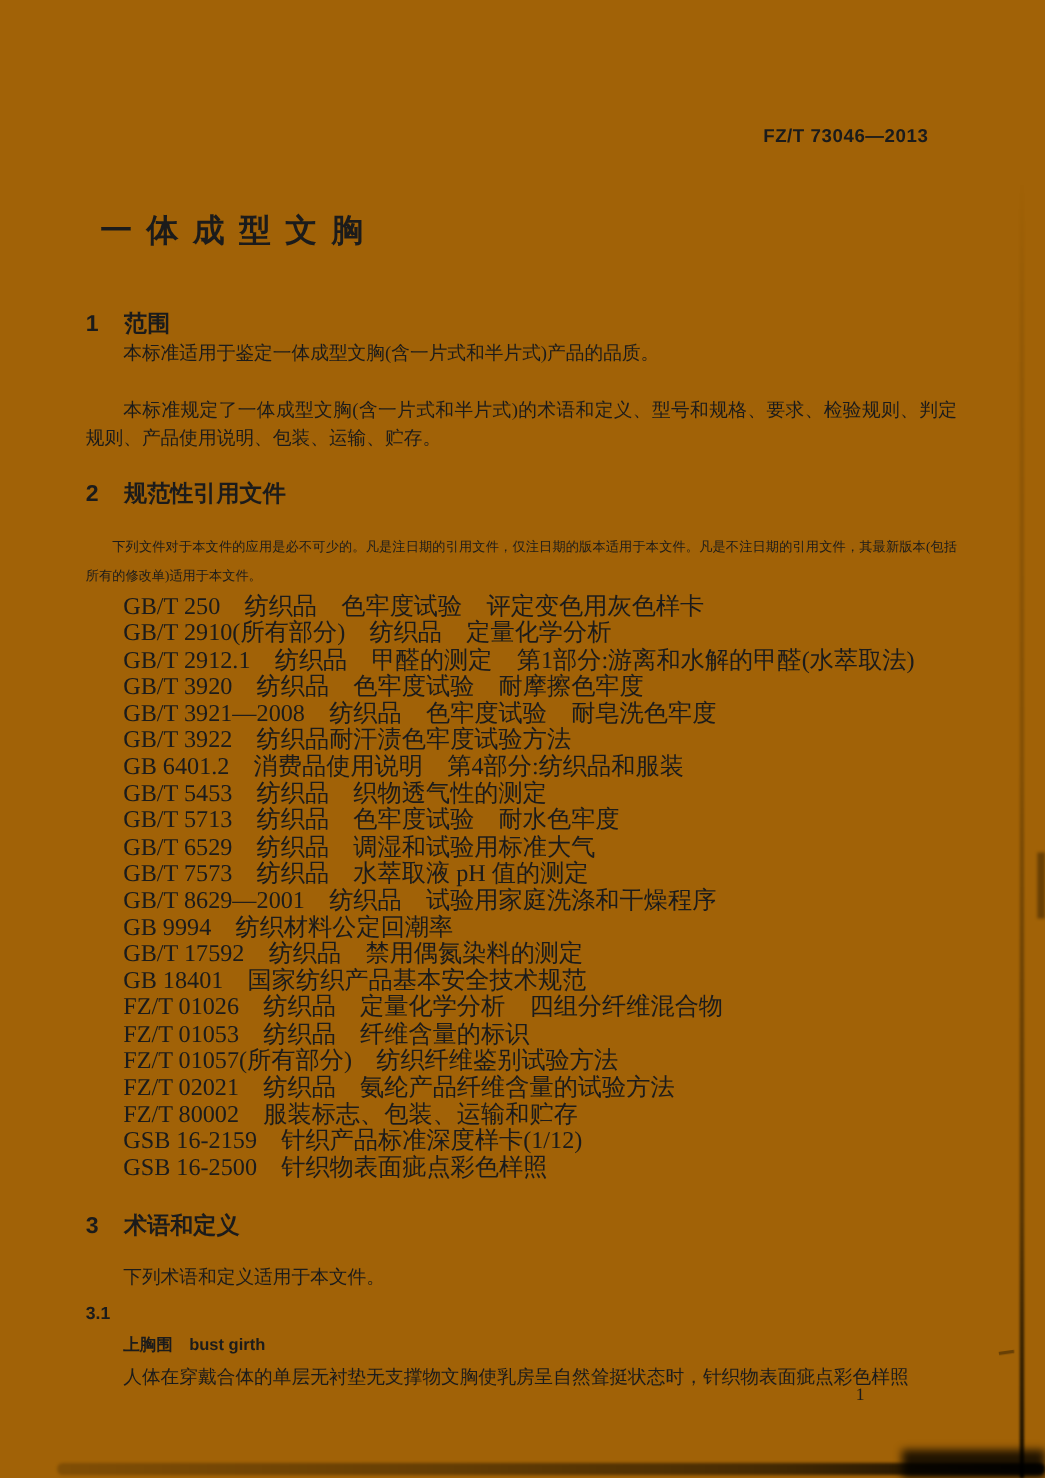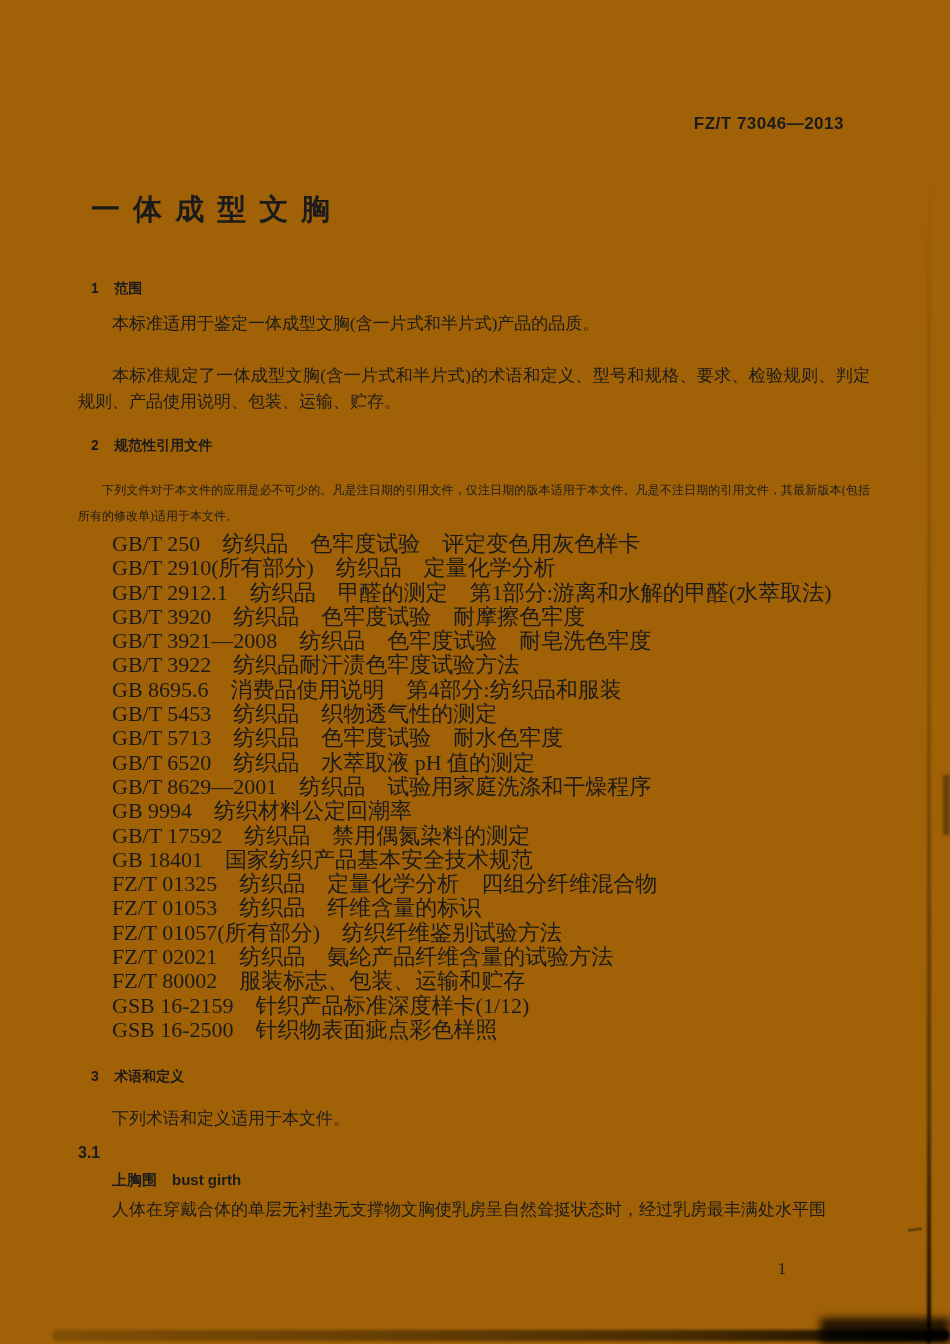--- a/index.html
+++ b/index.html
@@ -35,25 +35,25 @@
   .doc-title {
     margin-top: 56px;
     text-align: left;
     font-family: "Liberation Sans", "DejaVu Sans", sans-serif;
     font-weight: bold;
     font-size: 29px;
     letter-spacing: 0.45em;
     text-indent: 0.45em; 
   }
   .sec-heading {
-    margin: 13px;
+    margin: 0;
     margin-top: 50px;
     font-family: "Liberation Sans", "DejaVu Sans", sans-serif;
     font-weight: bold;
-    font-size: 14px;
+    font-size: 21px;
   }
   .sec-heading .sec-num {
     display: inline-block;
     margin-right: 1.1em;
   }
   .sec-heading.h2 { margin-top: 22px; }
   .sec-heading.h3 { margin-top: 26px; }
   .body-para {
     margin: 0;
     margin-top: 26px;
@@ -203,48 +203,49 @@
 
     <p class="intro-para">下列文件对于本文件的应用是必不可少的。凡是注日期的引用文件，仅注日期的版本适用于本文件。凡是不注日期的引用文件，其最新版本(包括所有的修改单)适用于本文件。</p>
 
     <div class="ref-list">
         <div class="ref-line">GB/T 250　纺织品　色牢度试验　评定变色用灰色样卡</div>
         <div class="ref-line">GB/T 2910(所有部分)　纺织品　定量化学分析</div>
         <div class="ref-line">GB/T 2912.1　纺织品　甲醛的测定　第1部分:游离和水解的甲醛(水萃取法)</div>
         <div class="ref-line">GB/T 3920　纺织品　色牢度试验　耐摩擦色牢度</div>
         <div class="ref-line">GB/T 3921—2008　纺织品　色牢度试验　耐皂洗色牢度</div>
         <div class="ref-line">GB/T 3922　纺织品耐汗渍色牢度试验方法</div>
-        <div class="ref-line">GB 8695.6　消费品使用说明　第4部分:纺织品和服装</div>
+        <div class="ref-line">GB 6401.2　消费品使用说明　第4部分:纺织品和服装</div>
         <div class="ref-line">GB/T 5453　纺织品　织物透气性的测定</div>
         <div class="ref-line">GB/T 5713　纺织品　色牢度试验　耐水色牢度</div>
-        <div class="ref-line">GB/T 6520　纺织品　水萃取液 pH 值的测定</div>
+        <div class="ref-line">GB/T 6529　纺织品　调湿和试验用标准大气</div>
+        <div class="ref-line">GB/T 7573　纺织品　水萃取液 pH 值的测定</div>
         <div class="ref-line">GB/T 8629—2001　纺织品　试验用家庭洗涤和干燥程序</div>
         <div class="ref-line">GB 9994　纺织材料公定回潮率</div>
         <div class="ref-line">GB/T 17592　纺织品　禁用偶氮染料的测定</div>
         <div class="ref-line">GB 18401　国家纺织产品基本安全技术规范</div>
-        <div class="ref-line">FZ/T 01325　纺织品　定量化学分析　四组分纤维混合物</div>
+        <div class="ref-line">FZ/T 01026　纺织品　定量化学分析　四组分纤维混合物</div>
         <div class="ref-line">FZ/T 01053　纺织品　纤维含量的标识</div>
         <div class="ref-line">FZ/T 01057(所有部分)　纺织纤维鉴别试验方法</div>
         <div class="ref-line">FZ/T 02021　纺织品　氨纶产品纤维含量的试验方法</div>
         <div class="ref-line">FZ/T 80002　服装标志、包装、运输和贮存</div>
         <div class="ref-line">GSB 16-2159　针织产品标准深度样卡(1/12)</div>
         <div class="ref-line">GSB 16-2500　针织物表面疵点彩色样照</div>
       </div>
 
     <h2 class="sec-heading h3">
       <span class="sec-num">3</span><span>术语和定义</span>
     </h2>
 
     <p class="sec3-intro">下列术语和定义适用于本文件。</p>
 
     <p class="clause-num">3.1</p>
 
     <p class="term-line">上胸围　bust girth</p>
 
-    <p class="definition">人体在穿戴合体的单层无衬垫无支撑物文胸使乳房呈自然耸挺状态时，经过乳房最丰满处水平围</p>
+    <p class="definition">人体在穿戴合体的单层无衬垫无支撑物文胸使乳房呈自然耸挺状态时，针织物表面疵点彩色样照</p>
 
   </div>
 
   <div class="page-number">1</div>
 
   <div class="artifact-right"></div>
   <div class="artifact-right-edge-mark"></div>
   <div class="artifact-right-scratch"></div>
   <div class="artifact-bottom"></div>
   <div class="artifact-corner"></div>

